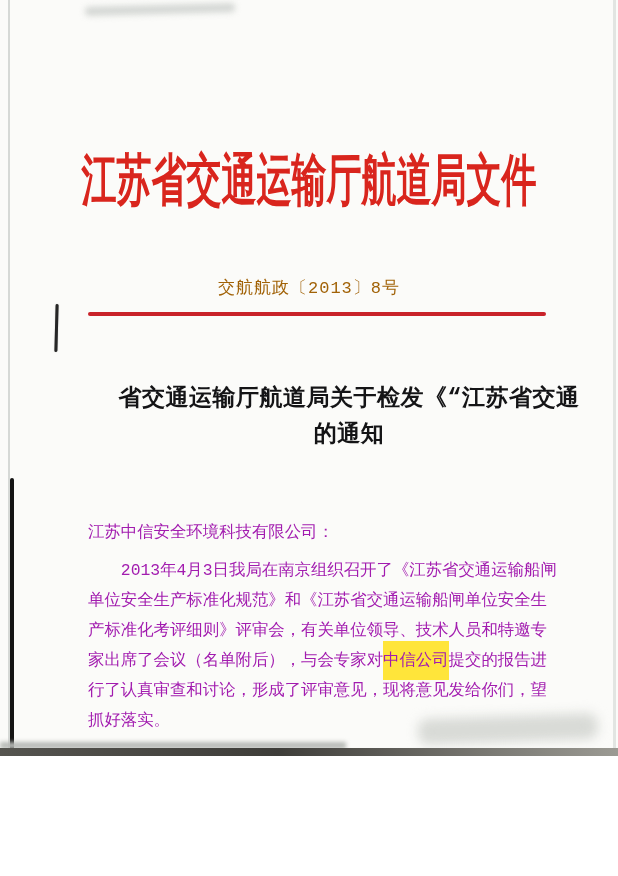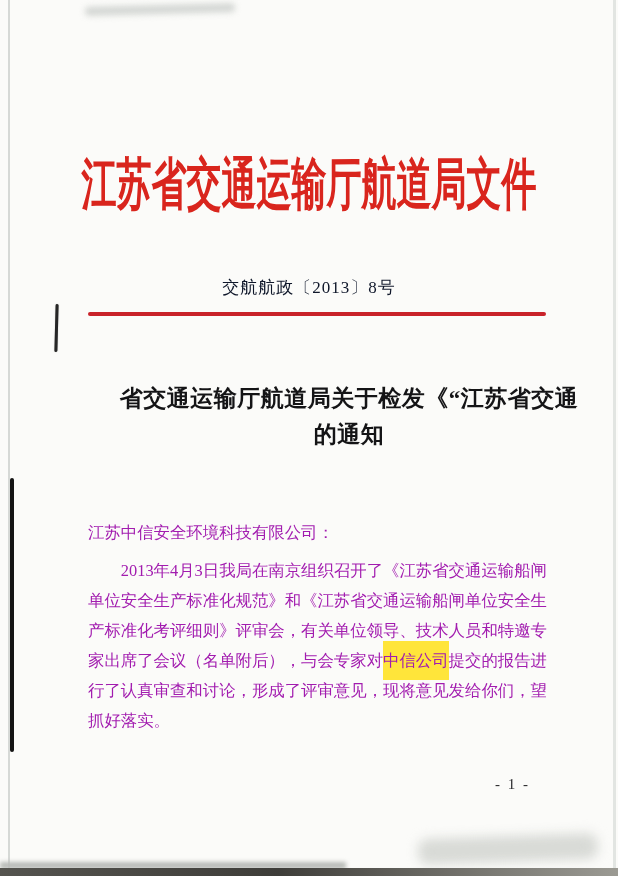--- a/index.html
+++ b/index.html
@@ -3,24 +3,24 @@
 <meta charset="utf-8">
 <style>
   html, body {
     margin: 0;
     padding: 0;
     background: #ffffff;
   }
   .page {
     position: relative;
     width: 618px;
-    height: 876px;
+    height: 756px;
     background: #fbfbf9;
     overflow: hidden;
-    font-family: Liberation Serif, serif;
+    font-family: Liberation Mono, monospace;
     color: var(--ink, #1d1d1f);
   }
 
   
   .edge-left-light {
     position: absolute; left: 8px; top: 0; width: 2px; height: 100%;
     background: #d6d9d6;
   }
   .edge-left-dark {
     position: absolute; left: 10px; top: 478px; width: 4px; height: 274px;
@@ -58,21 +58,21 @@
   .agency-title {
     position: absolute; left: 0; top: 140px; width: 100%; height: 90px;
     line-height: 90px; text-align: center;
     font-size: 35px; font-weight: bold; letter-spacing: 0px;
     color: var(--header_red, #d9251d);
     transform: scaleY(1.6);
   }
   .doc-number {
     position: absolute; left: 0; top: 276px; width: 100%;
     text-align: center; font-size: 17px; letter-spacing: 1px;
-    color: #0f172a;
+    color: #a16207;
   }
   .red-rule {
     position: absolute; left: 88px; top: 312px; width: 458px; height: 4px;
     background: var(--rule_red, #c9232a); border-radius: 2px;
   }
 
   
   .subject {
     position: absolute; left: 0; top: 381px; width: 100%;
     text-align: center; font-size: 23px; font-weight: bold;

